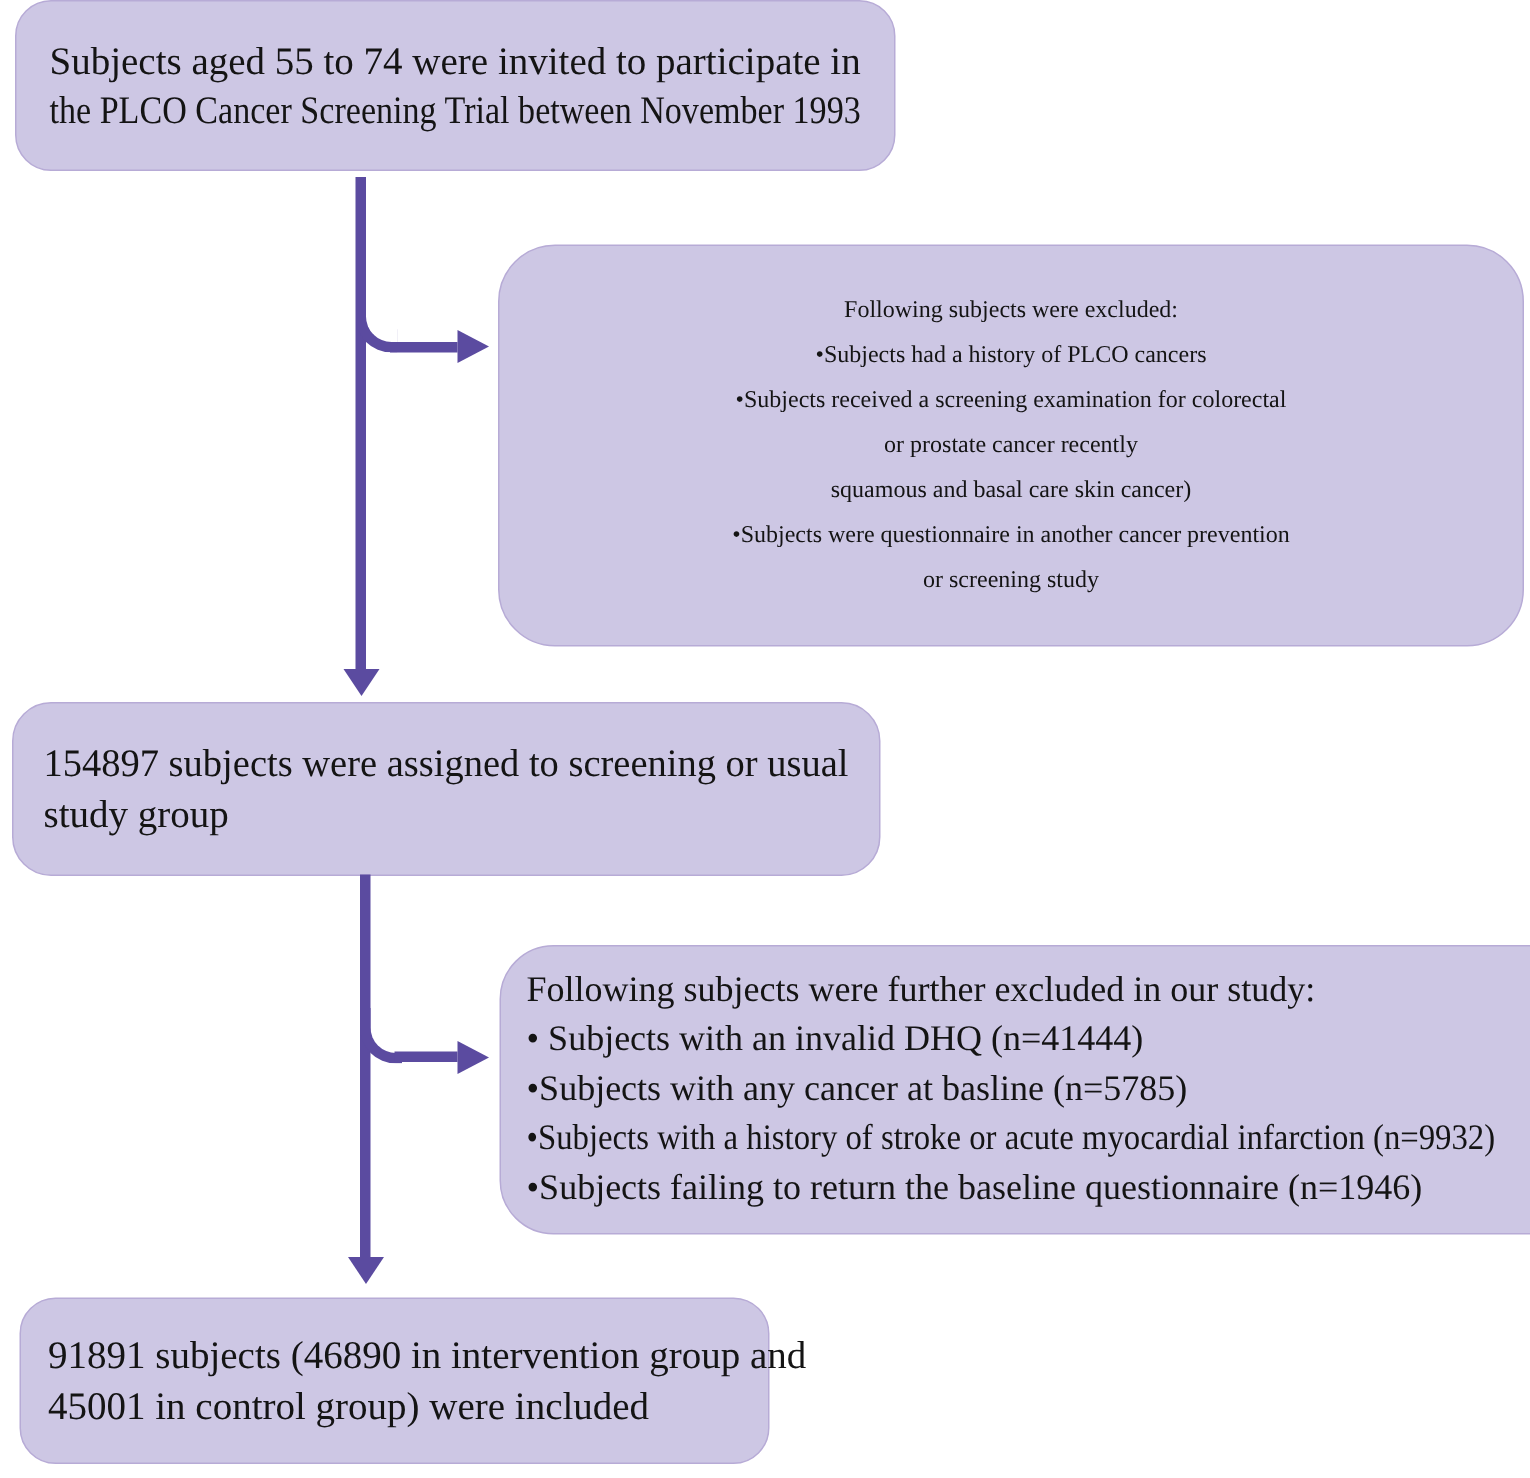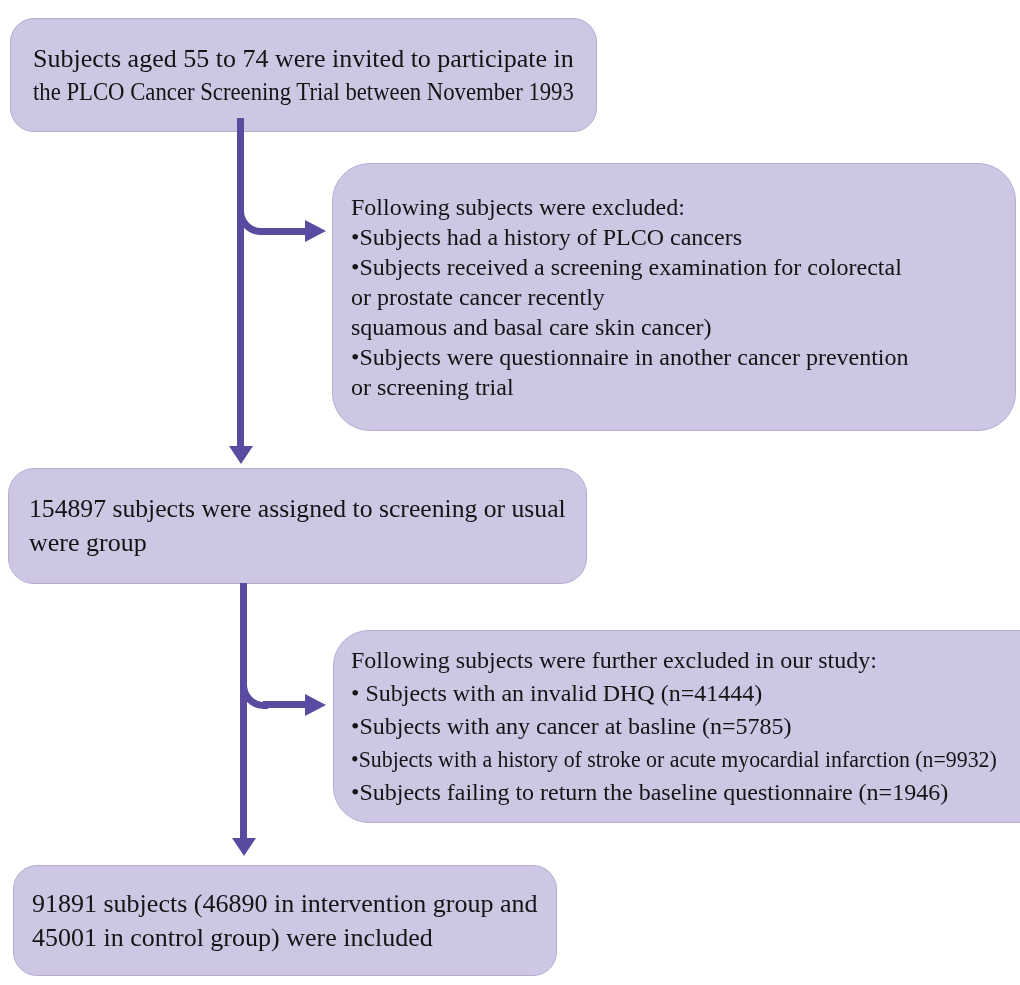--- a/index.html
+++ b/index.html
@@ -28,41 +28,41 @@
     color: var(--text);
     display: flex;
     flex-direction: column;
     justify-content: center;
   }
   .line {
     white-space: nowrap;
     transform-origin: 0 50%;
   }
   #box-invited {
-    left: 10px; top: 18px; width: 587px; height: 114px;
+    left: 10px; top: 0; width: 587px; height: 114px;
     border-radius: 24px; padding: 6px 22px;
     font-size: 26px; line-height: 33px;
   }
   #box-excluded1 {
     left: 332px; top: 163px; width: 684px; height: 268px;
     border-radius: 38px; padding: 10px 18px;
-    font-size: 24px; line-height: 30px;
+    font-size: 16px; line-height: 30px; align-items: center;
   }
   #box-assigned {
     left: 8px; top: 468px; width: 579px; height: 116px;
     border-radius: 26px; padding: 10px 20px;
     font-size: 26px; line-height: 34px;
   }
   #box-excluded2 {
     left: 333px; top: 630px; width: 758px; height: 193px;
     border-radius: 36px; padding: 8px 17px;
     font-size: 24px; line-height: 33px;
   }
   #box-included {
-    left: 13px; top: 865px; width: 544px; height: 111px;
+    left: 13px; top: 865px; width: 500px; height: 111px;
     border-radius: 24px; padding: 8px 18px;
     font-size: 26px; line-height: 34px;
   }
   
   .vline {
     position: absolute;
     width: 7px;
     background: var(--arrow);
   }
   #arrow1-line { left: 237px; top: 118px; height: 330px; }
@@ -116,26 +116,26 @@
   <div class="hline" id="branch1-hline"></div>
   <div class="head-right" id="branch1-head"></div>
 
   <div class="box" id="box-excluded1">
     <div class="line">Following subjects were excluded:</div>
     <div class="line">•Subjects had a history of PLCO cancers</div>
     <div class="line">•Subjects received a screening examination for colorectal</div>
     <div class="line">or prostate cancer recently</div>
     <div class="line">squamous and basal care skin cancer)</div>
     <div class="line">•Subjects were questionnaire in another cancer prevention</div>
-    <div class="line">or screening trial</div>
+    <div class="line">or screening study</div>
   </div>
 
   <div class="box" id="box-assigned">
     <div class="line" style="transform: scaleX(0.987132);">154897 subjects were assigned to screening or usual</div>
-    <div class="line">were group</div>
+    <div class="line">study group</div>
   </div>
 
   <div class="vline" id="arrow2-line"></div>
   <div class="head-down" id="arrow2-head"></div>
   <div class="elbow" id="branch2-elbow"></div>
   <div class="hline" id="branch2-hline"></div>
   <div class="head-right" id="branch2-head"></div>
 
   <div class="box" id="box-excluded2">
     <div class="line">Following subjects were further excluded in our study:</div>

